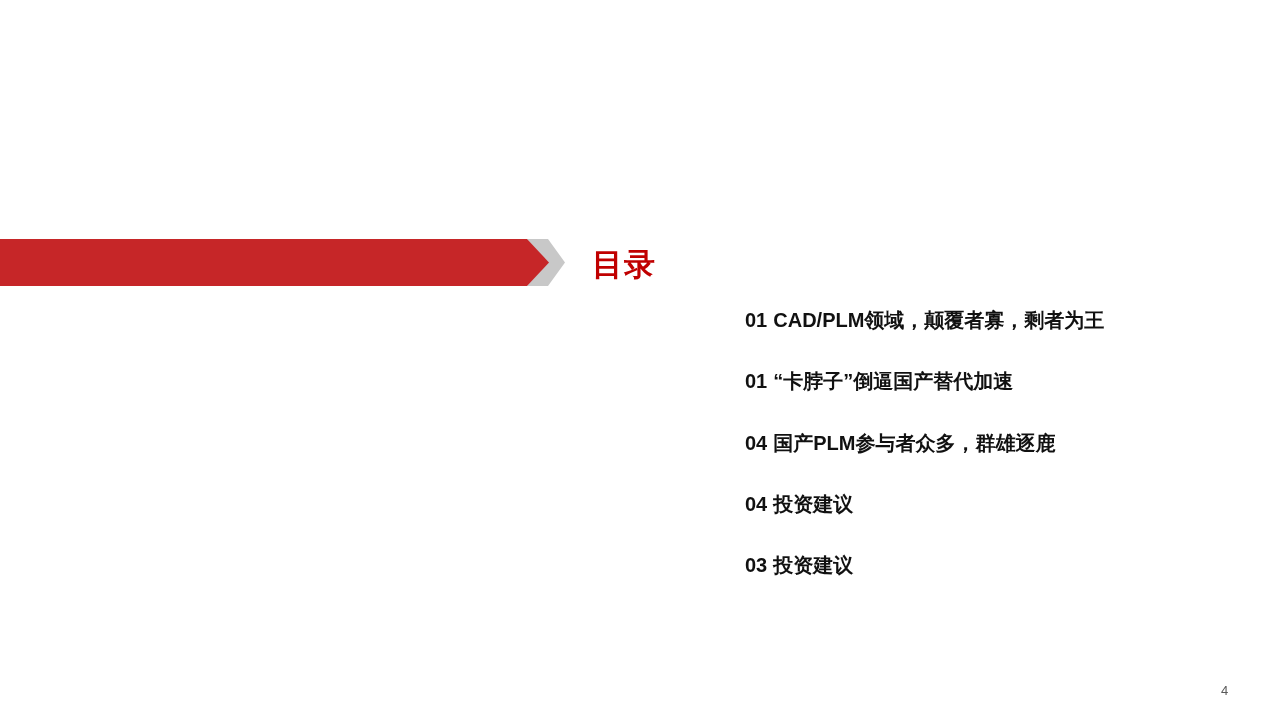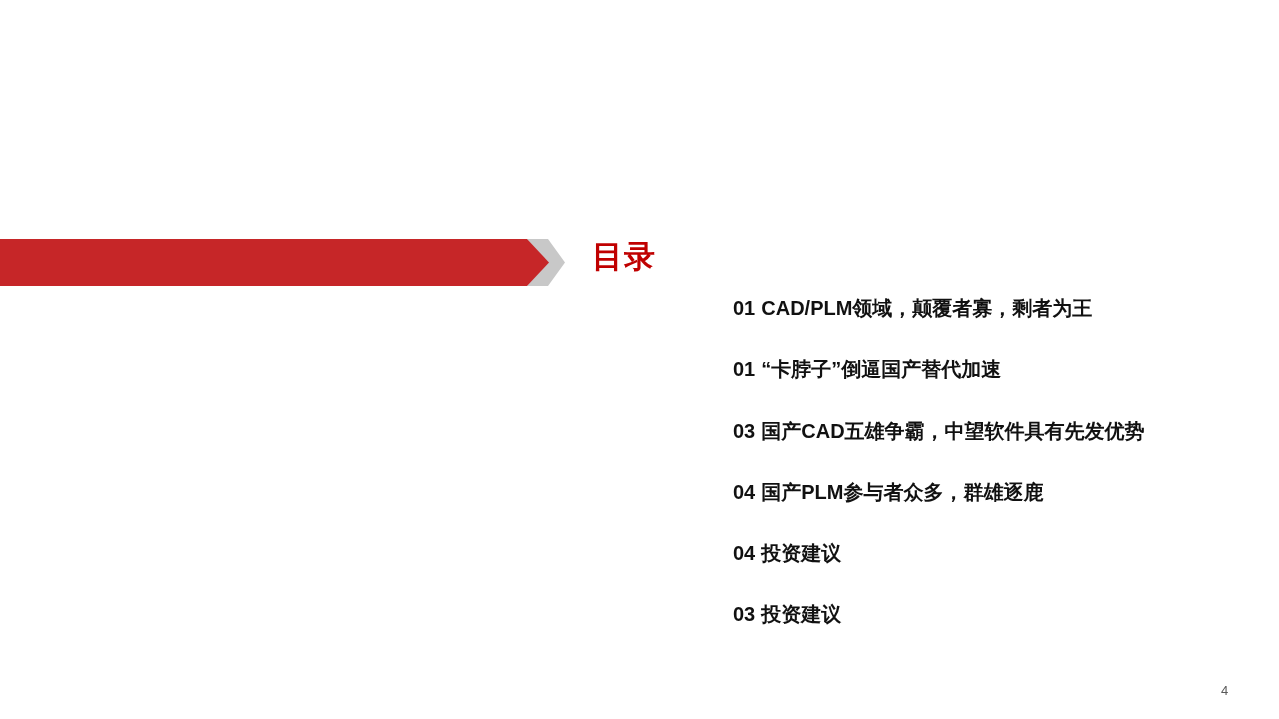--- a/index.html
+++ b/index.html
@@ -18,32 +18,32 @@
       position: absolute;
       left: 0;
       top: 239px;
       width: 570px;
       height: 47px;
     }
     .banner svg { display: block; }
     .toc-title {
       position: absolute;
       left: 592px;
-      top: 237px;
+      top: 245px;
       font-size: 31px;
       font-weight: bold;
       color: #c00000;
       letter-spacing: 1px;
       line-height: 40px;
     }
     .toc-list {
       position: absolute;
       left: 729px;
       top: 289px;
-      margin: 4px;
+      margin: 16px;
       padding: 0;
       list-style: none;
     }
     .toc-item {
       font-size: 20px;
       font-weight: bold;
       color: #111111;
       height: 61.3px;
       line-height: 30px;
       white-space: nowrap;
@@ -70,23 +70,20 @@
 <div class="toc-title">目录</div>
 
 <ul class="toc-list">
   <li class="toc-item">
     <span class="toc-num">01</span><span>CAD/PLM领域，颠覆者寡，剩者为王</span>
   </li>
   <li class="toc-item">
     <span class="toc-num">01</span><span>“卡脖子”倒逼国产替代加速</span>
   </li>
   <li class="toc-item">
-    <span class="toc-num">03</span><span>国产CAD五雄争霸，中望软件具有先发优势</span>
-  </li>
-  <li class="toc-item">
     <span class="toc-num">04</span><span>国产PLM参与者众多，群雄逐鹿</span>
   </li>
   <li class="toc-item">
     <span class="toc-num">04</span><span>投资建议</span>
   </li>
   <li class="toc-item">
     <span class="toc-num">03</span><span>投资建议</span>
   </li>
 </ul>
 

